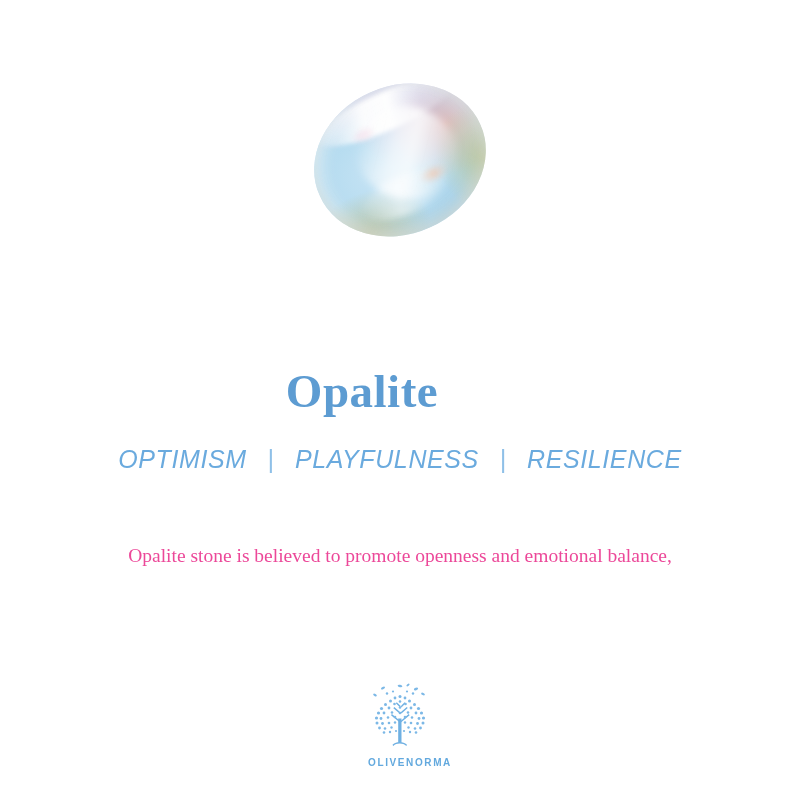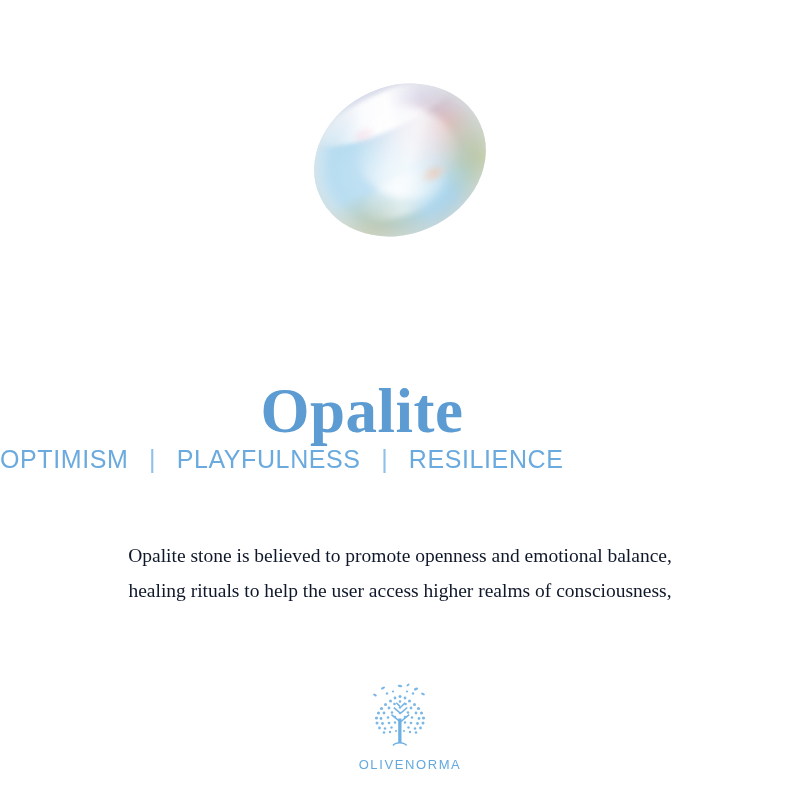--- a/index.html
+++ b/index.html
@@ -129,59 +129,60 @@
   }
 
   
   .title {
     position: absolute;
     left: 0;
     top: 336px;
     width: 724px;
     text-align: center;
     font-family: "Liberation Serif", "DejaVu Serif", serif;
-    font-size: 63px;
+    font-size: 47px;
     font-weight: 700;
     line-height: 1.05;
     color: #5d9cd2;
     letter-spacing: 0.5px;
   }
 
   
   .keywords {
     position: absolute;
     left: 0;
     top: 445px;
     width: 800px;
-    text-align: left;
+    text-align: center;
     font-family: "Liberation Sans", "DejaVu Sans", sans-serif;
     font-size: 25px;
     font-weight: 400;
     color: #6aaade;
     letter-spacing: 0.6px;
     white-space: nowrap;
+    font-style: italic;
   }
   .kw-sep {
     display: inline-block;
     padding: 0 13px;
     color: #8fc0e8;
     font-weight: 300;
   }
 
   
   .body-copy {
     position: absolute;
     left: 20px;
     top: 518px;
     width: 760px;
     text-align: center;
     font-family: "Liberation Serif", "DejaVu Serif", serif;
     font-size: 19.5px;
     line-height: 35px;
-    color: #0f172a;
+    color: #ec4899;
   }
   .body-copy .ln { display: block; white-space: nowrap; }
 
   
   .logo {
     position: absolute;
     left: 0;
     top: 682px;
     width: 800px;
     text-align: center;
@@ -189,22 +190,22 @@
   .logo-mark {
     display: block;
     margin: 0 auto;
     width: 78px;
     height: 72px;
   }
   .logo-text {
     display: block;
     margin-top: 3px;
     font-family: "Liberation Sans", "DejaVu Sans", sans-serif;
-    font-size: 13px;
-    font-weight: 400;
+    font-size: 10px;
+    font-weight: 700;
     letter-spacing: 1.6px;
     color: #63a9de;
     margin-left: 20px;
   }
 </style>
 </head>
 <body>
 
 <div class="card">
 
@@ -226,21 +227,20 @@
   <div class="keywords">
     <span>OPTIMISM</span>
     <span class="kw-sep">|</span>
     <span>PLAYFULNESS</span>
     <span class="kw-sep">|</span>
     <span>RESILIENCE</span>
   </div>
 
   <p class="body-copy">
     <span class="ln">Opalite stone is believed to promote openness and emotional balance,</span>
-    <span class="ln">healing rituals to help the user access higher realms of consciousness,</span>
   </p>
 
   <div class="logo">
     <svg class="logo-mark" viewBox="0 0 78 72" aria-hidden="true">
       <g fill="#6fb0e2">
 
         <path d="M37.2 36.5h3.3v24.2h-3.3z"></path>
         <path d="M31.5 62.8c2.2-2.1 4.3-2.9 7.2-2.9s5.1.8 7.3 2.9l-.7 1.1c-2-1.6-3.9-2.3-6.6-2.3s-4.5.7-6.5 2.3z"></path>
 
         <path d="M38.6 40.3l-8.6-7.1.9-1.1 8.3 6.8z"></path>

